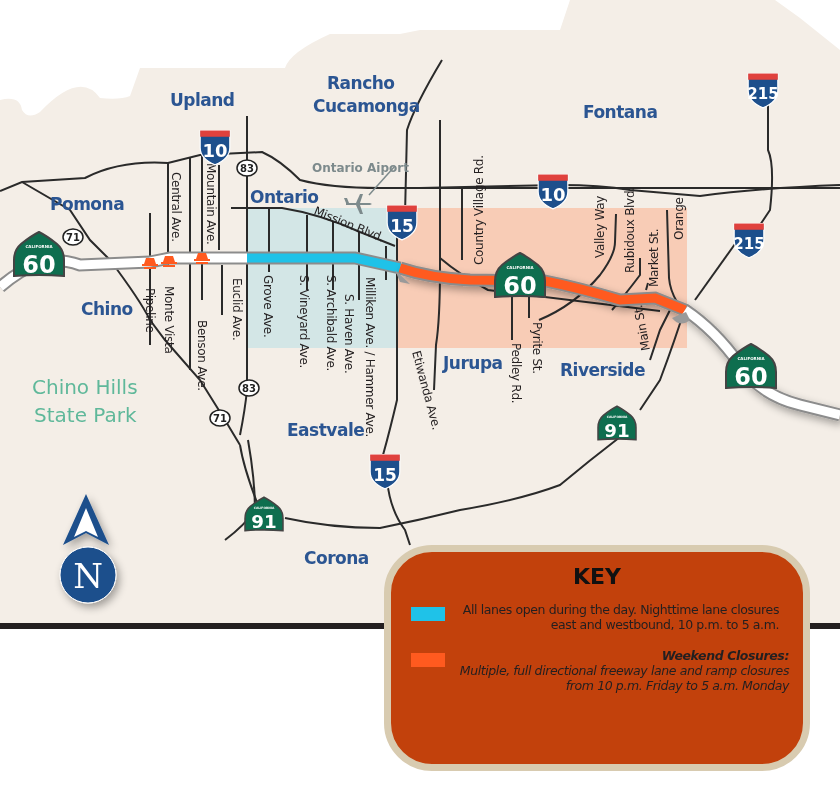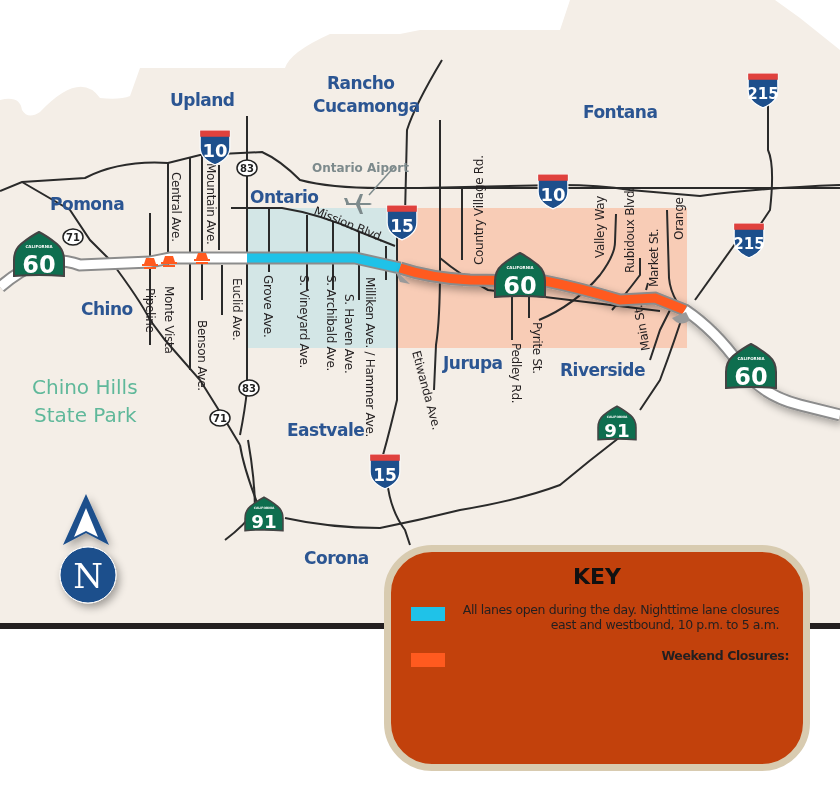--- a/index.html
+++ b/index.html
@@ -246,20 +246,21 @@
 </svg>
 
 <div id="key">
   <div class="title">KEY</div>
 
   <div class="key-row" style="top:50px;">
     <div class="swatch" style="background:#1fc2e8;"></div>
     <div class="key-text" style="width:320px;">All lanes open during the day. Nighttime lane closures east and westbound, 10 p.m. to 5 a.m.</div>
   </div>
 
-  <div class="key-row" style="top:96px;">
+  <div class="key-row" style="top:96px;font-style:italic;">
     <div class="swatch" style="background:#ff5a1f;"></div>
     <div class="key-text" style="width:330px;">
       <b>Weekend Closures:</b>
+      <span>Multiple, full directional freeway lane and ramp closures from 10 p.m. Friday to 5 a.m. Monday</span>
     </div>
   </div>
 
 </div>
 
 </body></html>

